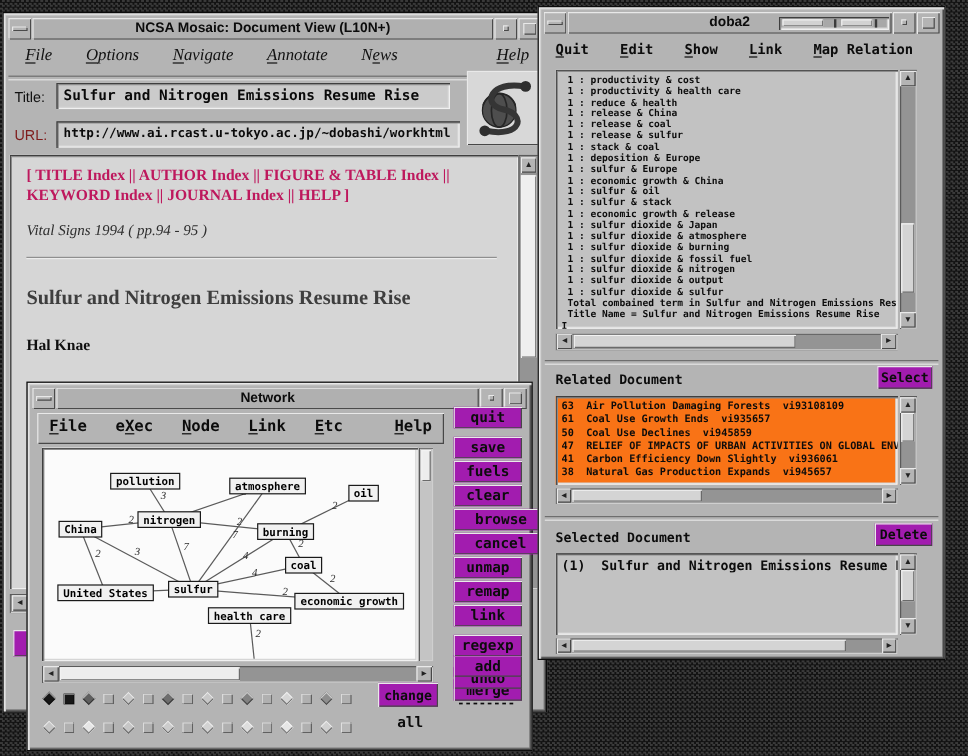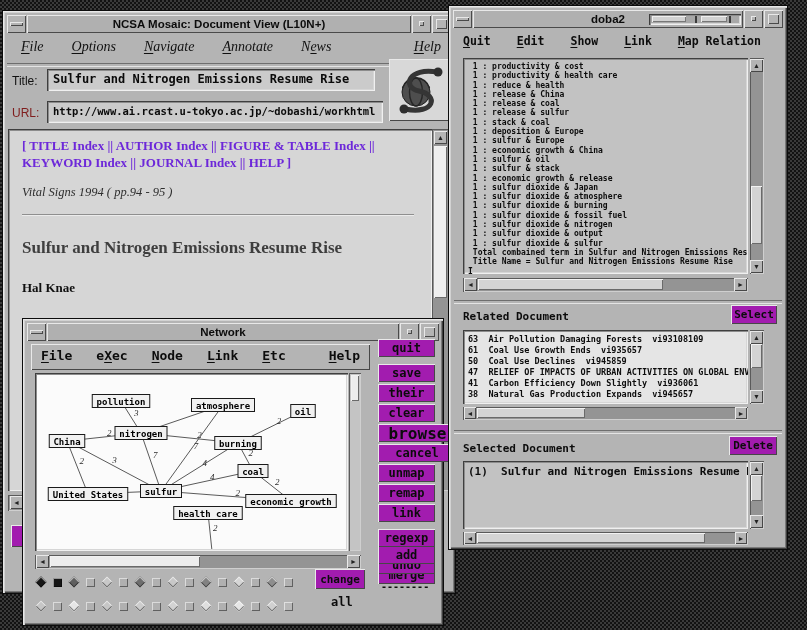--- a/index.html
+++ b/index.html
@@ -74,21 +74,21 @@
         <ellipse cx="27" cy="33" rx="6.5" ry="14" fill="none" stroke="#262626" stroke-width="1.4"></ellipse>
         <path d="M13.5 29 A 14 14 0 0 1 40.5 29" fill="none" stroke="#262626" stroke-width="1.4"></path>
         <path d="M48 13 C 20 8, 12 28, 30 32 C 50 36, 46 56, 16 50" fill="none" stroke="#353535" stroke-width="5" stroke-linecap="round"></path>
         <circle cx="49" cy="13" r="4.5" fill="#2e2e2e"></circle>
         <circle cx="15" cy="50" r="4.5" fill="#2e2e2e"></circle>
       </svg>
     </div>
 
     <div class="abs in2" style="left:5px;top:118px;width:424px;height:362px;background:#d6d6d6;overflow:hidden;">
       <div style="padding:8px 16px 0 14px;">
-        <div style="font:bold 13px 'Liberation Serif',serif;color:#6d28d9;line-height:17px;">
+        <div style="font:bold 13px 'Liberation Serif',serif;color:#be185d;line-height:17px;">
           <div class="idxline">[ TITLE Index || AUTHOR Index || FIGURE &amp; TABLE Index ||</div>
           <div class="idxline">KEYWORD Index || JOURNAL Index || HELP ]</div>
         </div>
         <div style="font:italic 12.5px 'Liberation Serif',serif;color:#2e2e2e;margin-top:14px;">Vital Signs 1994 ( pp.94 - 95 )</div>
         <div style="margin-top:14px;border-top:1px solid #8f8f8f;border-bottom:1px solid #ececec;width:392px;"></div>
         <div style="font:bold 17px 'Liberation Serif',serif;color:#3e3e3e;margin-top:22px;">Sulfur and Nitrogen Emissions Resume Rise</div>
         <div style="font:bold 13px 'Liberation Serif',serif;color:#101010;margin-top:22px;">Hal Knae</div>
         <div id="doc-para" style="font:11.5px 'Liberation Serif',serif;color:#232323;margin-top:26px;line-height:15.5px;width:398px;"><span>World emissions of </span><span class="dlink">sulfur</span><span> and </span><span class="dlink">nitrogen</span><span> from the burning of fossil fuels resumed their historical climbs in 1991 after a rare drop during 1990 . Some 70 million tons of </span><span class="dlink">sulfur</span><span> were released into the </span><span class="dlink">atmosphere</span><span> in 1991 in the form of </span><span class="dlink">sulfur dioxide</span><span> , along with 27 million tons of </span><span class="dlink">nitrogen</span><span> in the form of </span><span class="dlink">nitrogen oxides</span><span> . [1]</span></div>
       </div>
     </div>
@@ -232,23 +232,23 @@
         <div class="diam" style="background: rgb(230, 230, 230);"></div>
         <div class="sq" style="background: rgb(176, 176, 176);"></div>
         <div class="diam" style="background: rgb(208, 208, 208);"></div>
         <div class="sq" style="background: rgb(184, 184, 184);"></div>
       </div>
     <div class="abs mono" style="left:308px;top:276px;font-weight:bold;font-size:12px;color:#0c0c0c;">all</div>
 
     <div class="abs" id="net-buttons" style="left:355px;top:0;width:57px;height:306px;">
         <div class="btn" style="left: 0px; top: 20px; width: 57px; height: 18px; font-size: 12px; z-index: 40;">quit</div>
         <div class="btn" style="left: 0px; top: 45px; width: 57px; height: 18px; font-size: 12px; z-index: 39;">save</div>
-        <div class="btn" style="left: 0px; top: 65px; width: 57px; height: 18px; font-size: 12px; z-index: 38;">their</div>
+        <div class="btn" style="left: 0px; top: 65px; width: 57px; height: 18px; font-size: 12px; z-index: 38;">fuels</div>
         <div class="btn" style="left: 0px; top: 85px; width: 57px; height: 18px; font-size: 12px; z-index: 37;">clear</div>
-        <div class="btn" style="left: 0px; top: 105px; width: 79px; height: 18px; font-size: 16px; z-index: 36;">browse</div>
+        <div class="btn" style="left: 0px; top: 105px; width: 79px; height: 18px; font-size: 12px; z-index: 36;">browse</div>
         <div class="btn" style="left: 0px; top: 125px; width: 78px; height: 18px; font-size: 12px; z-index: 35;">cancel</div>
         <div class="btn" style="left: 0px; top: 145px; width: 57px; height: 18px; font-size: 12px; z-index: 34;">unmap</div>
         <div class="btn" style="left: 0px; top: 165px; width: 57px; height: 18px; font-size: 12px; z-index: 33;">remap</div>
         <div class="btn" style="left: 0px; top: 185px; width: 57px; height: 18px; font-size: 12px; z-index: 32;">link</div>
         <div class="btn" style="left: 0px; top: 210px; width: 57px; height: 18px; font-size: 12px; z-index: 31;">regexp</div>
         <div class="btn" style="left: 0px; top: 227px; width: 57px; height: 18px; font-size: 12px; z-index: 30;">add</div>
         <div class="btn" style="left: 0px; top: 237px; width: 57px; height: 18px; font-size: 12px; z-index: 29;">undo</div>
         <div class="btn" style="left: 0px; top: 247px; width: 57px; height: 18px; font-size: 12px; z-index: 28;">merge</div>
       </div>
     <div class="abs mono" style="left:358px;top:262px;font-weight:bold;font-size:10px;color:#0c0c0c;">--------</div>
@@ -314,21 +314,21 @@
     </div>
     <div class="sb" style="left:14px;top:272px;width:285px;height:14px;">
       <div class="ar" style="left:1px;top:0px;">◄</div>
       <div class="thumb" style="left:15px;top:1px;width:185px;height:11px;"></div>
       <div class="ar" style="right:1px;top:0px;">►</div>
     </div>
     <div class="sep" style="left:5px;right:5px;top:294px;"></div>
 
     <div class="abs mono" style="left:14px;top:304px;font-weight:bold;font-size:11px;color:#0c0c0c;">Related Document</div>
     <div class="btn" style="left:282px;top:299px;width:46px;height:19px;">Select</div>
-    <div class="abs in2 mono" id="related-box" style="left:14px;top:324px;width:285px;height:74px;background:#e5e5e5;overflow:hidden;font-weight:bold;font-size:8.5px;line-height:11px;color:#0c0c0c;padding:4px 0 0 5px;box-sizing:border-box;">
+    <div class="abs in2 mono" id="related-box" style="left:14px;top:324px;width:285px;height:74px;background:#f97316;overflow:hidden;font-weight:bold;font-size:8.5px;line-height:11px;color:#0c0c0c;padding:4px 0 0 5px;box-sizing:border-box;">
         <div class="ln">63  Air Pollution Damaging Forests  vi93108109</div>
         <div class="ln">61  Coal Use Growth Ends  vi935657</div>
         <div class="ln">50  Coal Use Declines  vi945859</div>
         <div class="ln">47  RELIEF OF IMPACTS OF URBAN ACTIVITIES ON GLOBAL ENVIRO</div>
         <div class="ln">41  Carbon Efficiency Down Slightly  vi936061</div>
         <div class="ln">38  Natural Gas Production Expands  vi945657</div>
       </div>
     <div class="sb" style="left:301px;top:324px;width:14px;height:74px;">
       <div class="ar" style="left:0px;top:1px;">▲</div>
       <div class="thumb" style="left:1px;top:14px;width:11px;height:24px;"></div>

